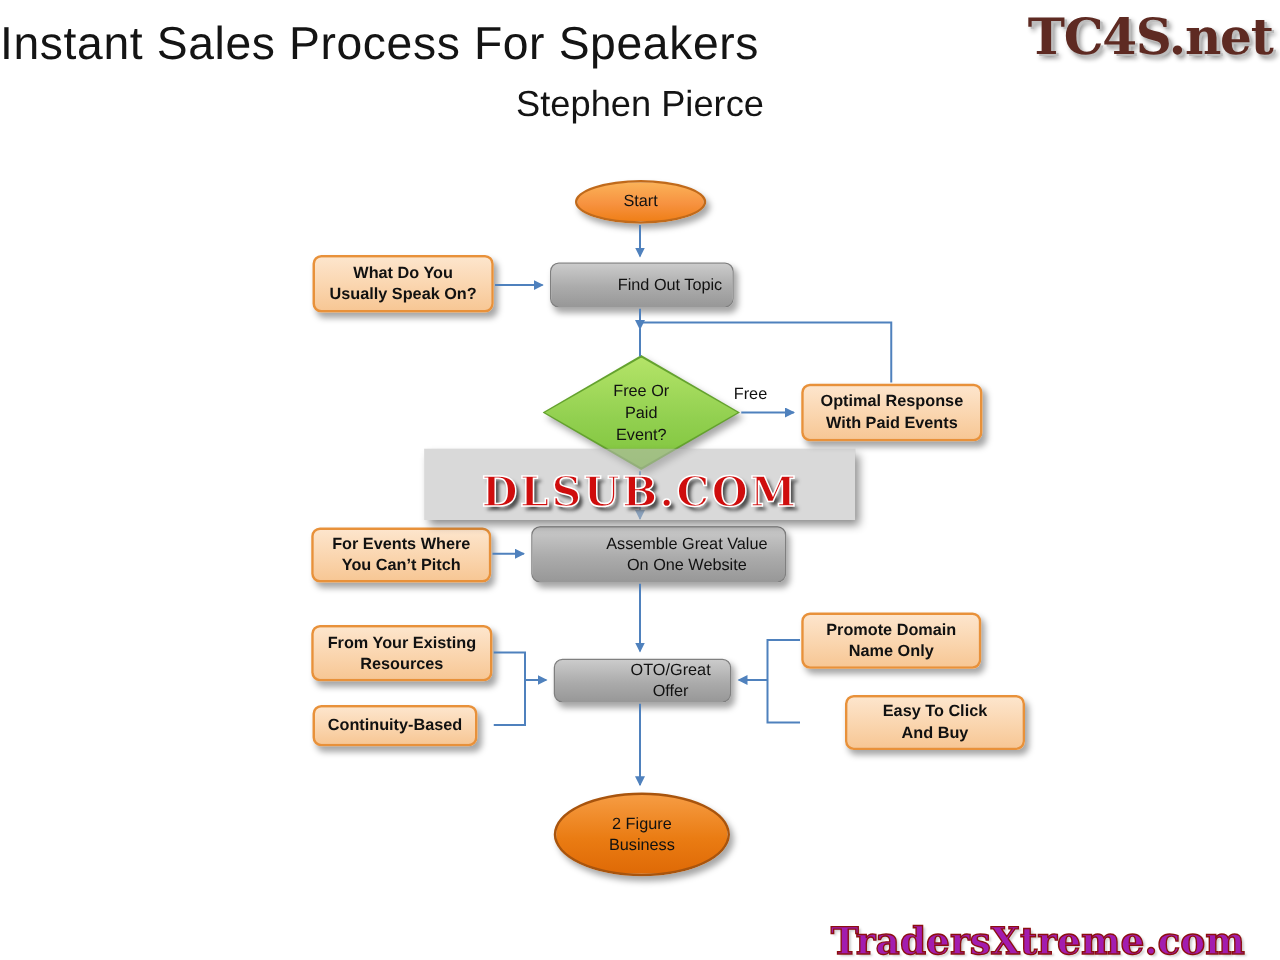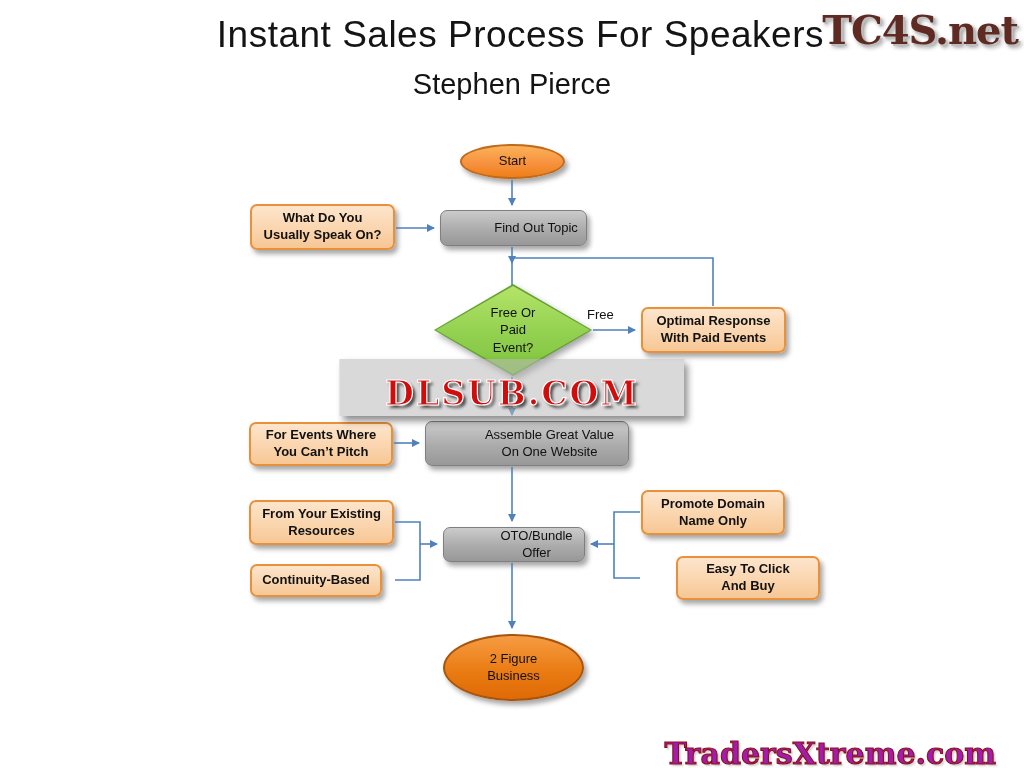--- a/index.html
+++ b/index.html
@@ -6,21 +6,21 @@
   html, body { width: 1024px; height: 768px; }
   body {
     position: relative;
     width: 1024px; height: 768px;
     background: #ffffff;
     font-family: "Liberation Sans", sans-serif;
     overflow: hidden;
   }
   .page-title {
     position: absolute; top: 14px; left: 0; width: 824px;
-    text-align: right; font-size: 37px; color: #141414;
+    text-align: left; font-size: 37px; color: #141414;
     letter-spacing: 0.5px;
   }
   .page-subtitle {
     position: absolute; top: 68px; left: 0; width: 1024px;
     text-align: center; font-size: 29px; color: #141414;
   }
   
   .wm-topright {
     position: absolute; top: 6px; right: 6px;
     font-family: "DejaVu Serif", serif;
@@ -144,21 +144,21 @@
 You Can’t Pitch</div>
 
 <div class="node process" style="left:425px; top:421px; width:204px; height:45px;">Assemble Great Value
 On One Website</div>
 
 <div class="node callout" style="left:249px; top:500px; width:145px; height:45px;">From Your Existing
 Resources</div>
 
 <div class="node callout" style="left:250px; top:564px; width:132px; height:33px;">Continuity-Based</div>
 
-<div class="node process" style="left:443px; top:527px; width:142px; height:35px;">OTO/Bundle Offer</div>
+<div class="node process" style="left:443px; top:527px; width:142px; height:35px;">OTO/Great Offer</div>
 
 <div class="node callout" style="left:641px; top:490px; width:144px; height:45px;">Promote Domain
 Name Only</div>
 
 <div class="node callout" style="left:676px; top:556px; width:144px; height:44px;">Easy To Click
 And Buy</div>
 
 <div class="node terminal terminal-end" style="left:443px; top:634px; width:141px; height:67px;">2 Figure
 Business</div>
 

